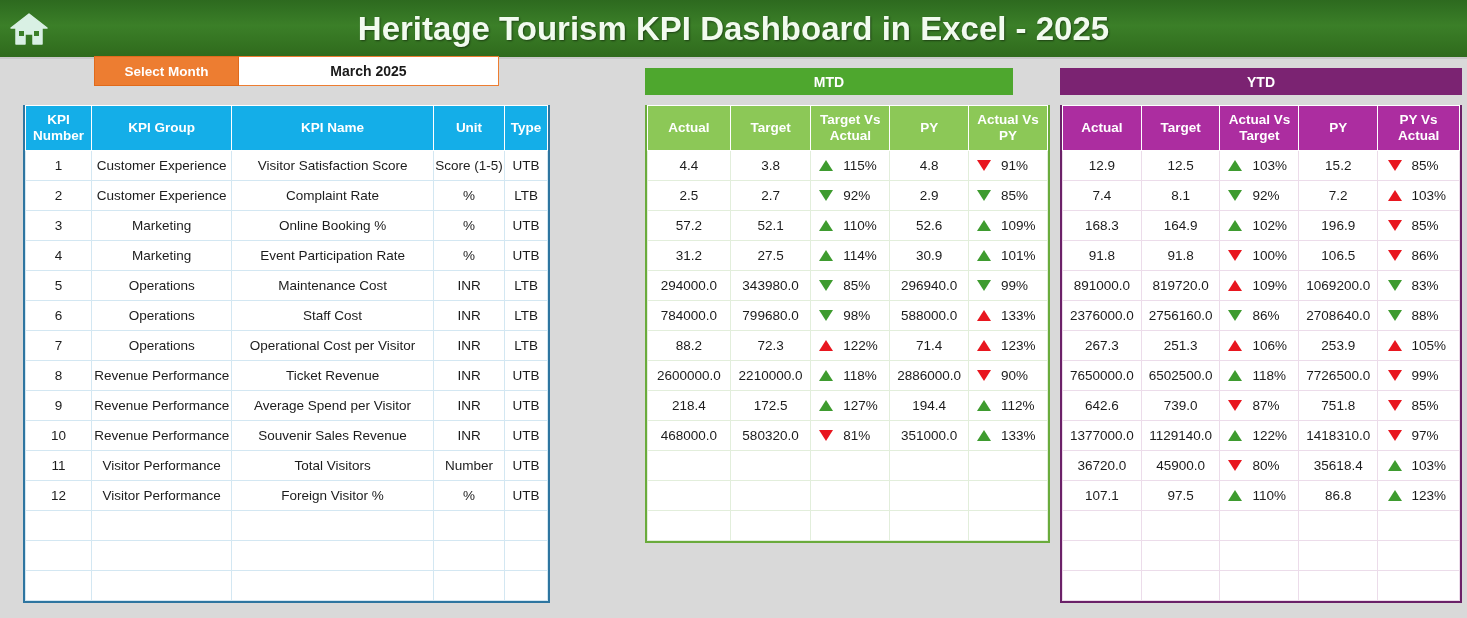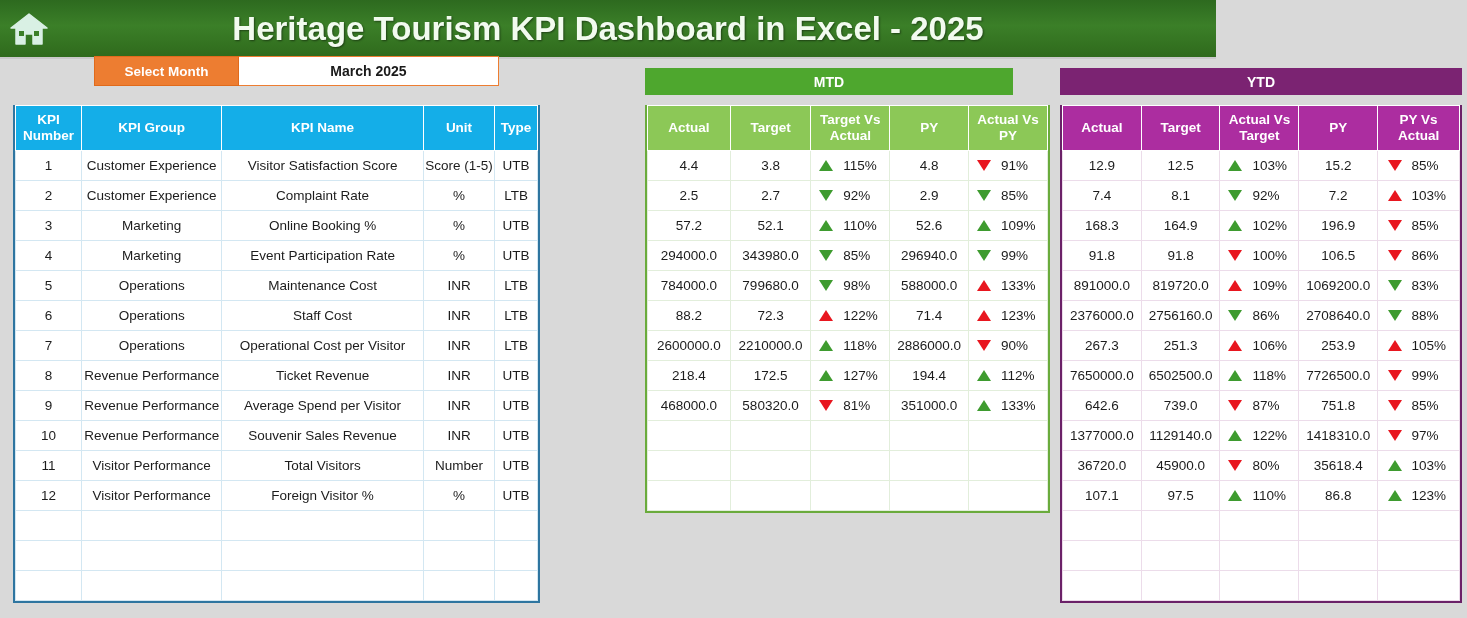--- a/index.html
+++ b/index.html
@@ -10,21 +10,21 @@
     overflow: hidden;
   }
   #app {
     position: relative;
     width: 1467px; height: 618px;
     background: #d9d9d9;
   }
 
   
   .titlebar {
-    position: absolute; left: 0; top: 0; width: 1216px; height: 59px;
+    position: absolute; left: 0; top: 0; width: 1467px; height: 59px;
     background: linear-gradient(to bottom, #2d6a1f 0%, #3b7f28 45%, #2f6a1c 100%);
     display: flex; align-items: center;
     border-bottom: 2px solid #c9c9c9;
   }
   .home-icon {
     width: 58px; height: 59px;
     display: flex; align-items: center; justify-content: center;
     flex: 0 0 58px;
   }
   .home-icon svg { display: block; }
@@ -70,21 +70,21 @@
     color: #ffffff; font-size: 14px; font-weight: bold;
   }
   .banner-mtd  { left: 645px;  width: 368px; background: #4EA72E; }
   .banner-ytd  { left: 1060px; width: 402px; background: #7B2372; }
 
   
   .block { position: absolute; top: 105px; }
   .block table { border-collapse: collapse; table-layout: fixed; }
   .block td, .block th { padding: 0; }
 
-  .block-info  { left: 13px;    width: 527px; border: 2px solid #2e75a0; border-top: none; }
+  .block-info  { left: 23px;    width: 527px; border: 2px solid #2e75a0; border-top: none; }
   .block-mtd   { left: 645px;  width: 405px; border: 2px solid #6aab3c; border-top: none; }
   .block-ytd   { left: 1060px; width: 402px; border: 2px solid #6b2168; border-top: none; }
 
   thead th {
     height: 45px;
     font-size: 13.5px; font-weight: bold;
     color: #ffffff;
     text-align: center;
     vertical-align: middle;
     line-height: 1.15;
@@ -335,20 +335,37 @@
             </td>
             <td>52.6</td>
             <td>
               <div class="delta">
                 <span class="tri up" style="color: rgb(62, 155, 47);"></span>
                 <span class="pct">109%</span>
               </div>
             </td>
           </tr>
           <tr>
+            <td>31.2</td>
+            <td>27.5</td>
+            <td>
+              <div class="delta">
+                <span class="tri up" style="color: rgb(62, 155, 47);"></span>
+                <span class="pct">114%</span>
+              </div>
+            </td>
+            <td>30.9</td>
+            <td>
+              <div class="delta">
+                <span class="tri up" style="color: rgb(62, 155, 47);"></span>
+                <span class="pct">101%</span>
+              </div>
+            </td>
+          </tr>
+          <tr>
             <td>294000.0</td>
             <td>343980.0</td>
             <td>
               <div class="delta">
                 <span class="tri down" style="color: rgb(62, 155, 47);"></span>
                 <span class="pct">85%</span>
               </div>
             </td>
             <td>296940.0</td>
             <td>

